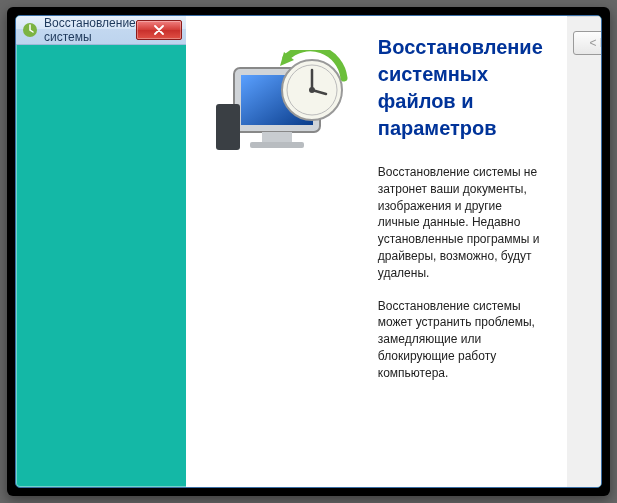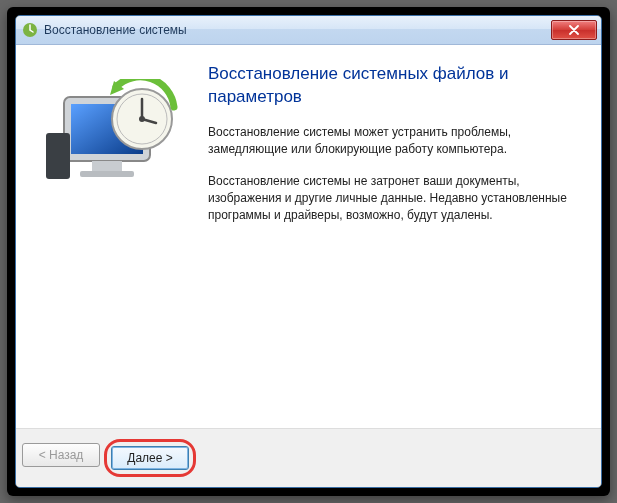--- a/index.html
+++ b/index.html
@@ -1,26 +1,26 @@
 <!DOCTYPE html>
 <html><head>
 <meta charset="utf-8">
 <style>
 body{margin:0;padding:0;background:#666;font-family:"Segoe UI",Tahoma,sans-serif;font-size:12px;display:flex;align-items:center;justify-content:center;width:617px;height:503px}
 .outer{background:#000;padding:8px;border-radius:6px;box-shadow:0 4px 12px rgba(0,0,0,.4)}
-.window{width:585px;height:471px;border:1px solid #3a6ea5;border-radius:5px;overflow:hidden;background:#a16207;display:flex;flex-direction:column;box-shadow:inset 0 0 0 1px rgba(255,255,255,.4)}
+.window{width:585px;height:471px;border:1px solid #3a6ea5;border-radius:5px;overflow:hidden;background:#14b8a6;display:flex;flex-direction:row;box-shadow:inset 0 0 0 1px rgba(255,255,255,.4)}
 .titlebar{height:28px;background:linear-gradient(to bottom,#e8f1fb 0%,#d7e6f7 45%,#c3d8f0 46%,#bdd4ee 100%);display:flex;align-items:center;padding:0 4px 0 6px;border-bottom:1px solid #a0b8d8}
 .titlebar .app-ico{width:16px;height:16px;margin-right:6px;display:flex;align-items:center;justify-content:center}
 .titlebar .title{color:#1e395b;font-size:12px;flex:1}
 .closebtn{width:44px;height:18px;border-radius:2px;background:linear-gradient(to bottom,#f08080,#d43f3a 48%,#c9302c 52%,#e05045);border:1px solid #8b1a1a;display:flex;align-items:center;justify-content:center;cursor:pointer;box-shadow:inset 0 0 0 1px rgba(255,255,255,.3)}
 .closebtn svg{width:12px;height:10px}
 .content{flex:1;background:#fff;padding:18px 24px 0 22px;display:flex;gap:18px}
 .left{width:152px;display:flex;align-items:flex-start;justify-content:center;padding-top:16px}
 .right{flex:1}
-.h1{color:#003399;font-size:17px;line-height:1.35;margin:0 0 15px;font-weight:400}
+.h1{color:#003399;font-size:20px;line-height:1.35;margin:0 0 22px;font-weight:700}
 .p{color:#222;font-size:12px;line-height:1.4;margin:0 0 16px}
 .footer{background:#f0f0f0;border-top:1px solid #ddd;padding:14px 6px;display:flex;justify-content:flex-start;gap:8px;position:relative}
 .btn{min-width:78px;height:24px;border:1px solid #9a9a9a;background:linear-gradient(to bottom,#fdfdfd,#e8e8e8);border-radius:3px;font-size:12px;color:#222;cursor:pointer;padding:0 12px}
 .btn.disabled{color:#9a9a9a;cursor:default}
 .highlight{position:relative;padding:4px;margin:-4px;border:3px solid #e53935;border-radius:16px}
 .btn.primary{border:1px solid #3c7fb1;background:linear-gradient(to bottom,#f4f9fe,#d9ecfb);box-shadow:0 0 0 1px #7eb4e2 inset}
 </style>
 </head>
 <body>
 
@@ -60,22 +60,22 @@
         <circle cx="98" cy="40" r="25" fill="none" stroke="#bbb"></circle>
         <path d="M98 40 L98 20" stroke="#444" stroke-width="2.5" stroke-linecap="round"></path>
         <path d="M98 40 L112 44" stroke="#444" stroke-width="2.5" stroke-linecap="round"></path>
         <circle cx="98" cy="40" r="3" fill="#444"></circle>
         <path d="M72 8 A34 34 0 0 1 130 28" fill="none" stroke="#6bbf3a" stroke-width="7" stroke-linecap="round"></path>
         <polygon points="70,2 66,16 80,10" fill="#6bbf3a"></polygon>
       </svg>
     </div>
     <div class="right">
       <p class="h1">Восстановление системных файлов и параметров</p>
+      <p class="p">Восстановление системы не затронет ваши документы, изображения и другие личные данные. Недавно установленные программы и драйверы, возможно, будут удалены.</p>
       <p class="p">Восстановление системы может устранить проблемы, замедляющие или блокирующие работу компьютера.</p>
-      <p class="p">Восстановление системы не затронет ваши документы, изображения и другие личные данные. Недавно установленные программы и драйверы, возможно, будут удалены.</p>
     </div>
   </div>
 
   <div class="footer">
     <button class="btn disabled">&lt; Назад</button>
     <span class="highlight">
       <button class="btn primary">Далее &gt;</button>
     </span>
   </div>
 </div>

